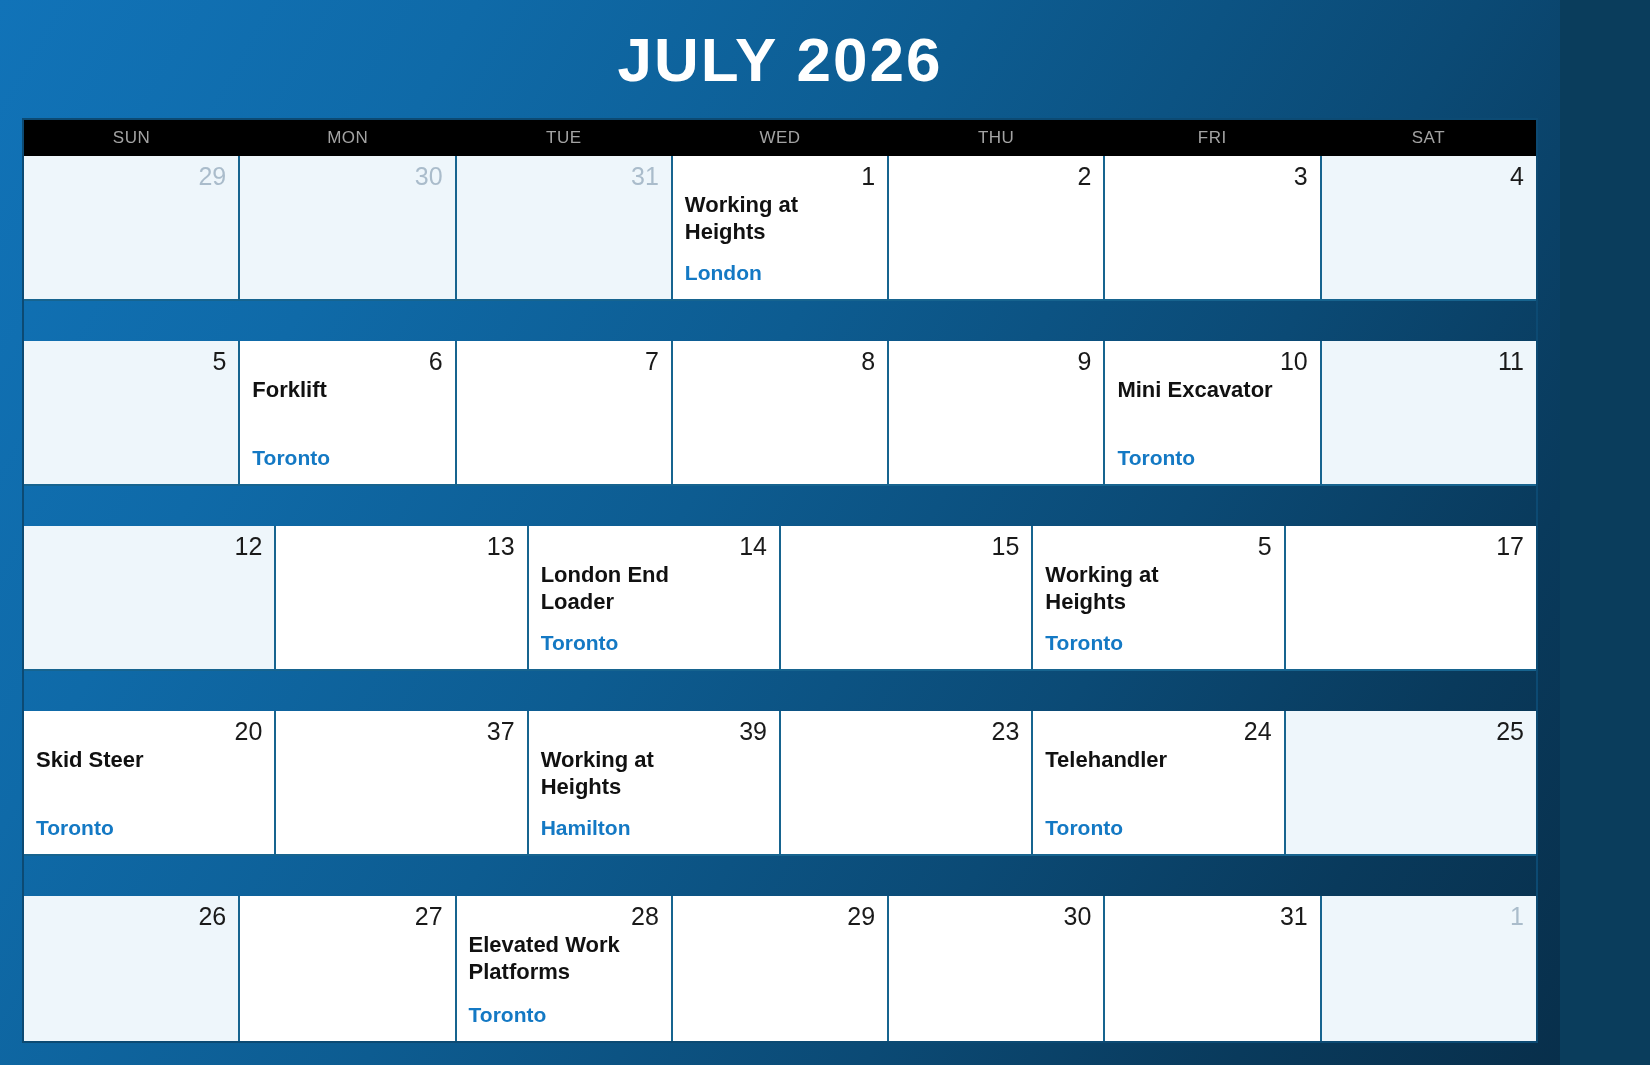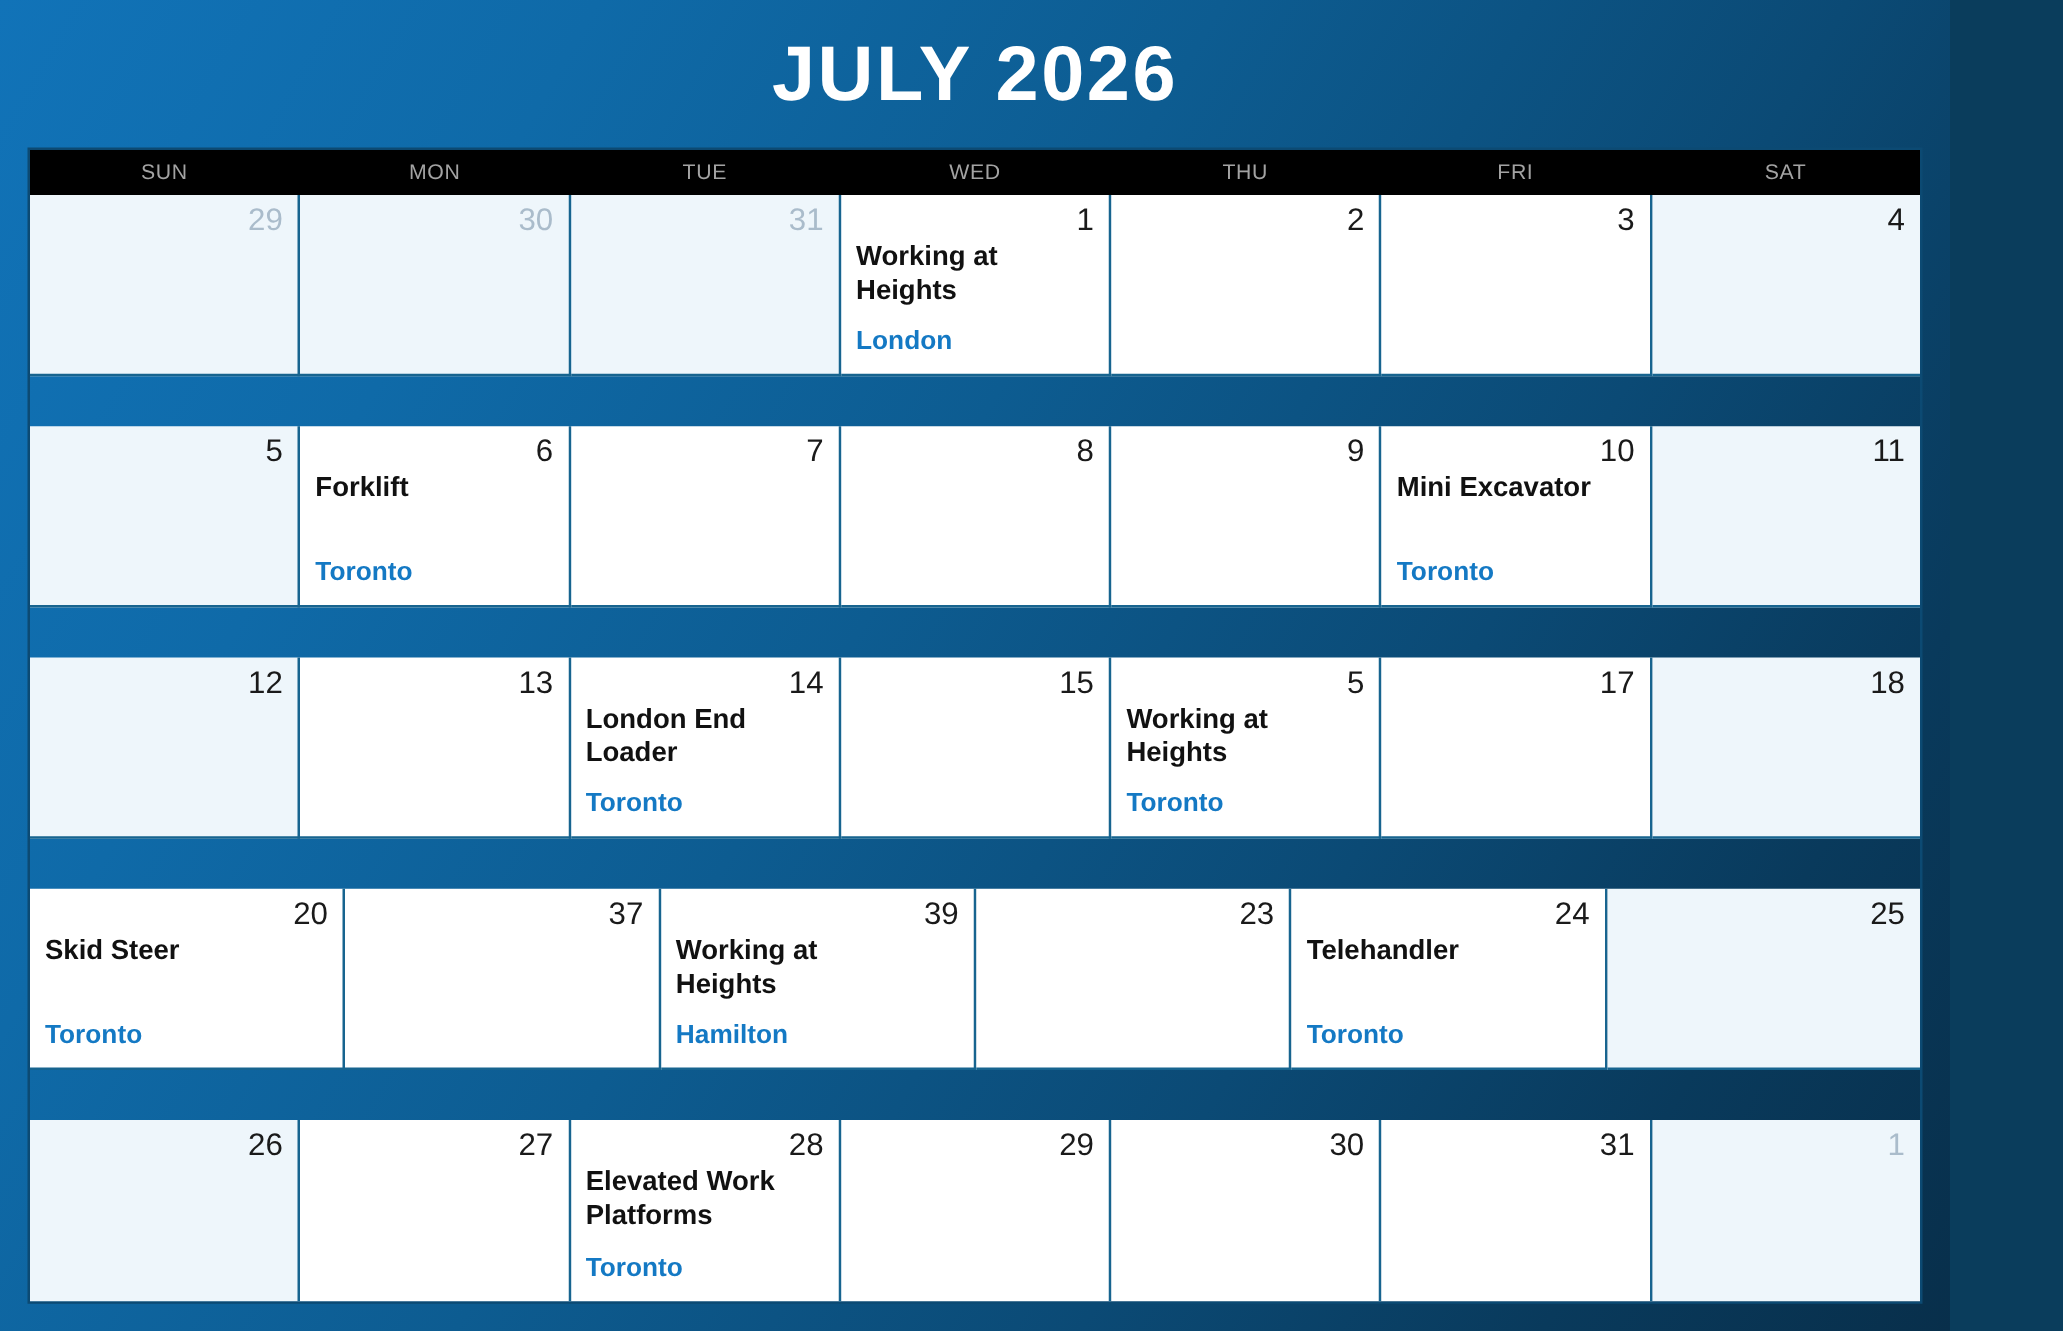--- a/index.html
+++ b/index.html
@@ -202,23 +202,20 @@
             <div class="daynum">15</div>
           </div>
           <div class="cell">
             <div class="daynum">5</div>
             <div class="event">Working at Heights</div>
             <div class="location">Toronto</div>
           </div>
           <div class="cell">
             <div class="daynum">17</div>
           </div>
-          <div class="cell weekend">
-            <div class="daynum">18</div>
-          </div>
         </div>
         <div class="week">
           <div class="cell">
             <div class="daynum">20</div>
             <div class="event">Skid Steer</div>
             <div class="location">Toronto</div>
           </div>
           <div class="cell">
             <div class="daynum">37</div>
           </div>

